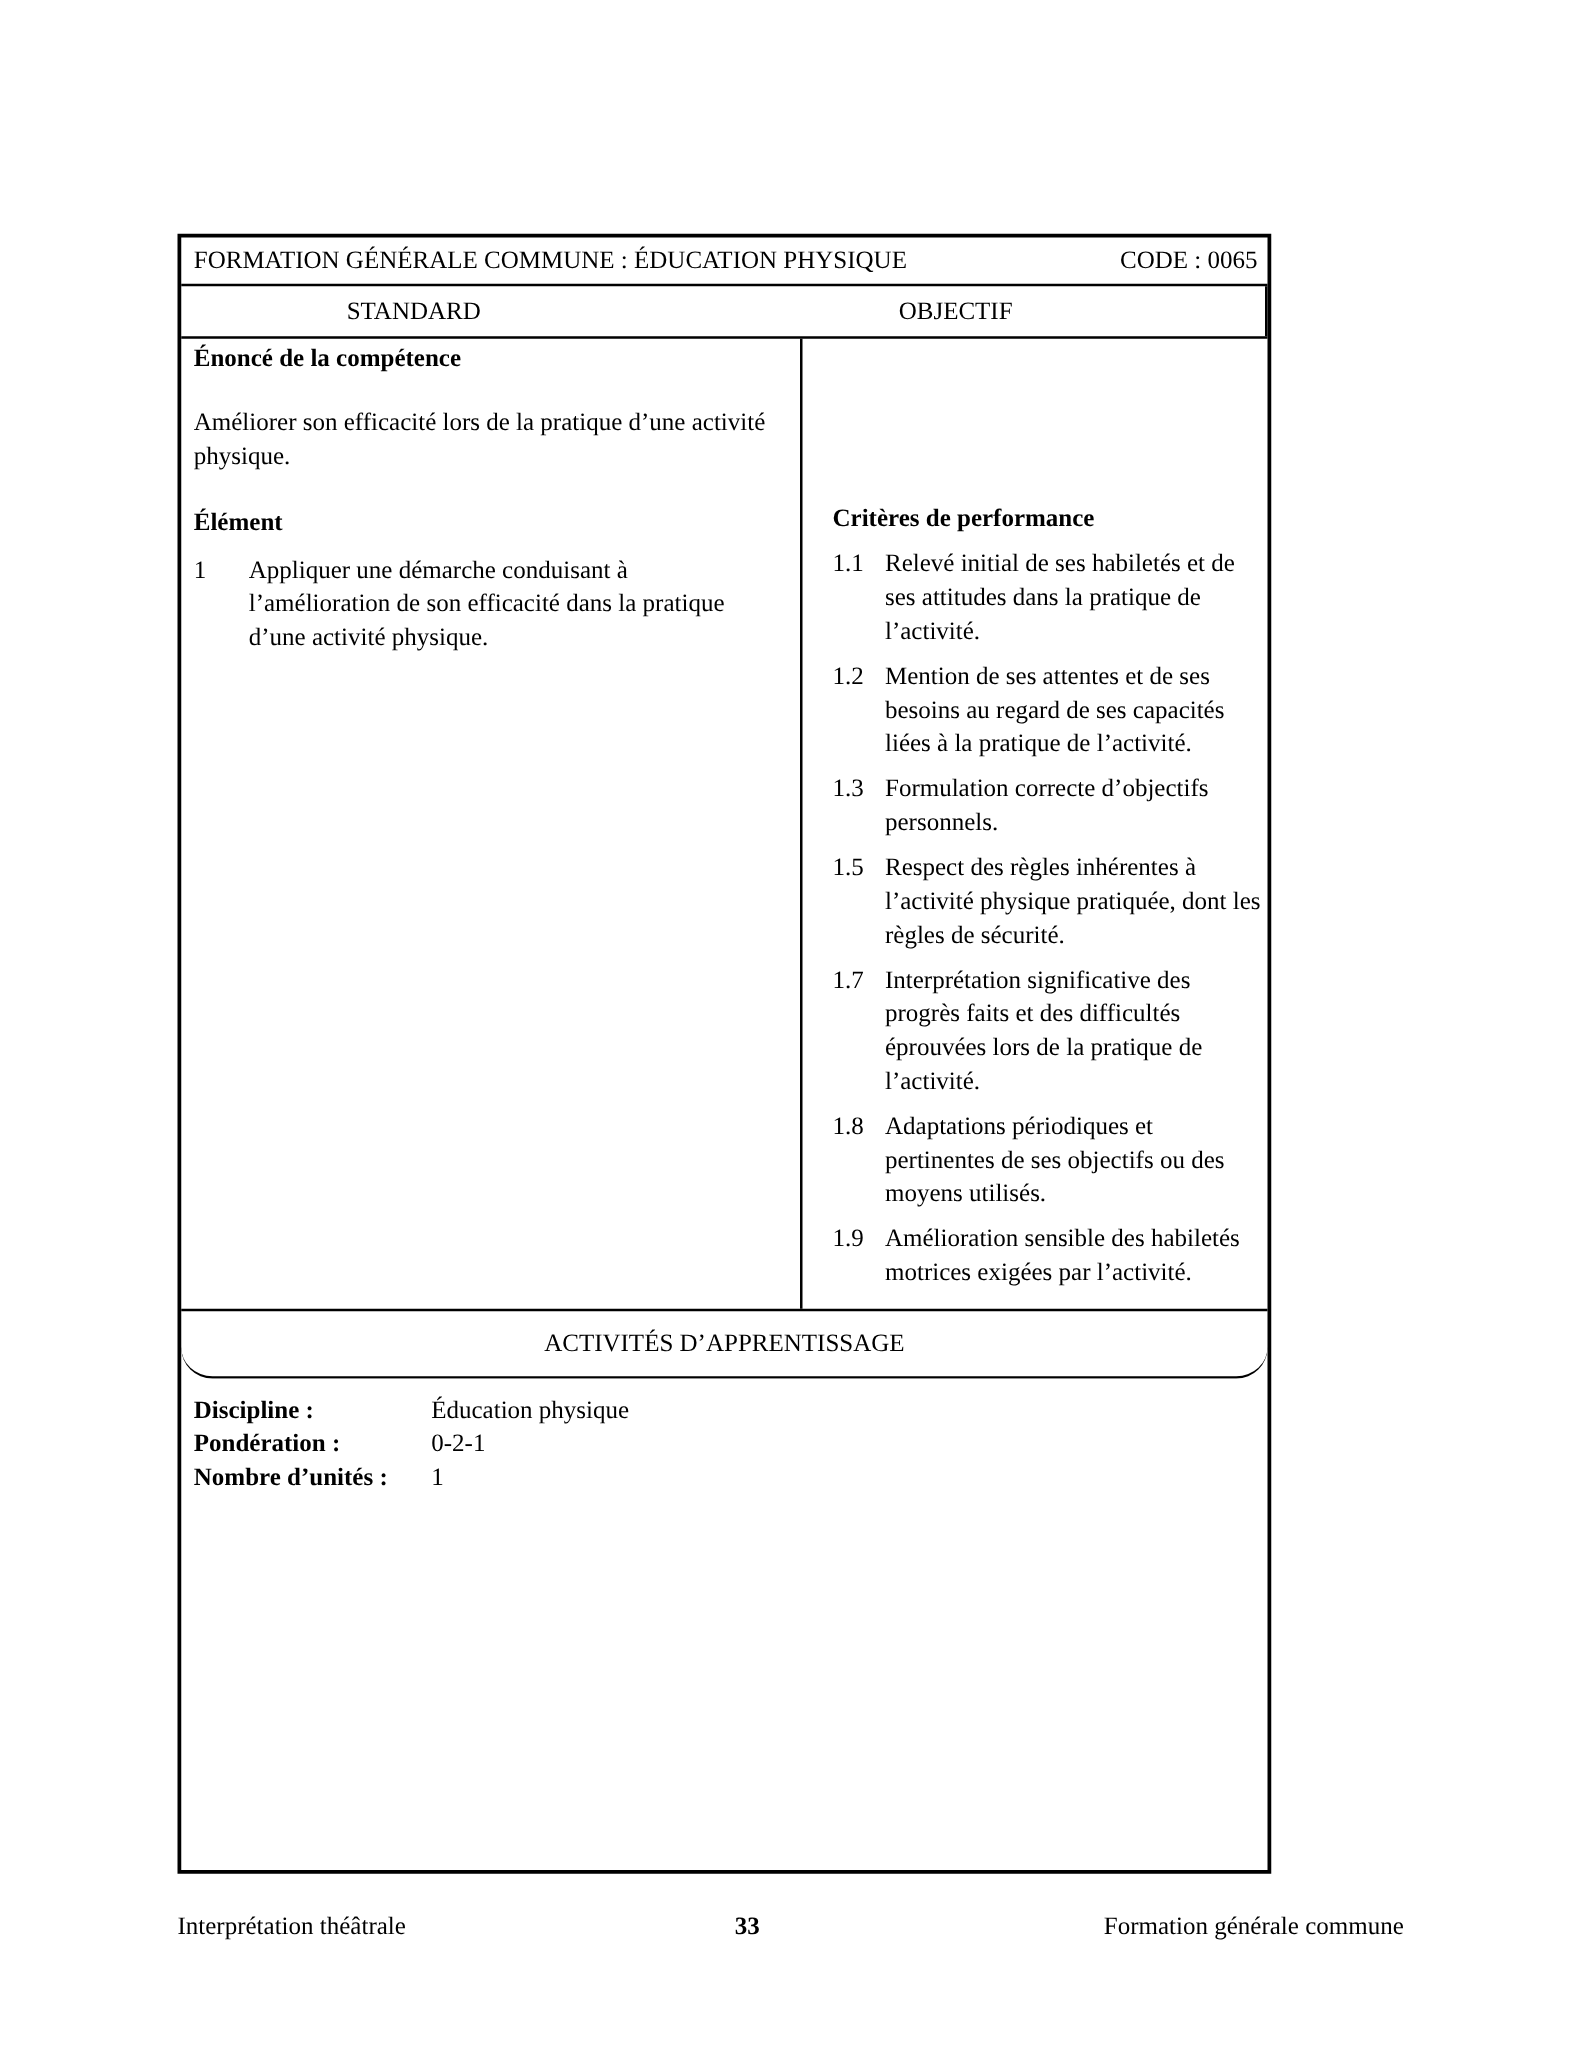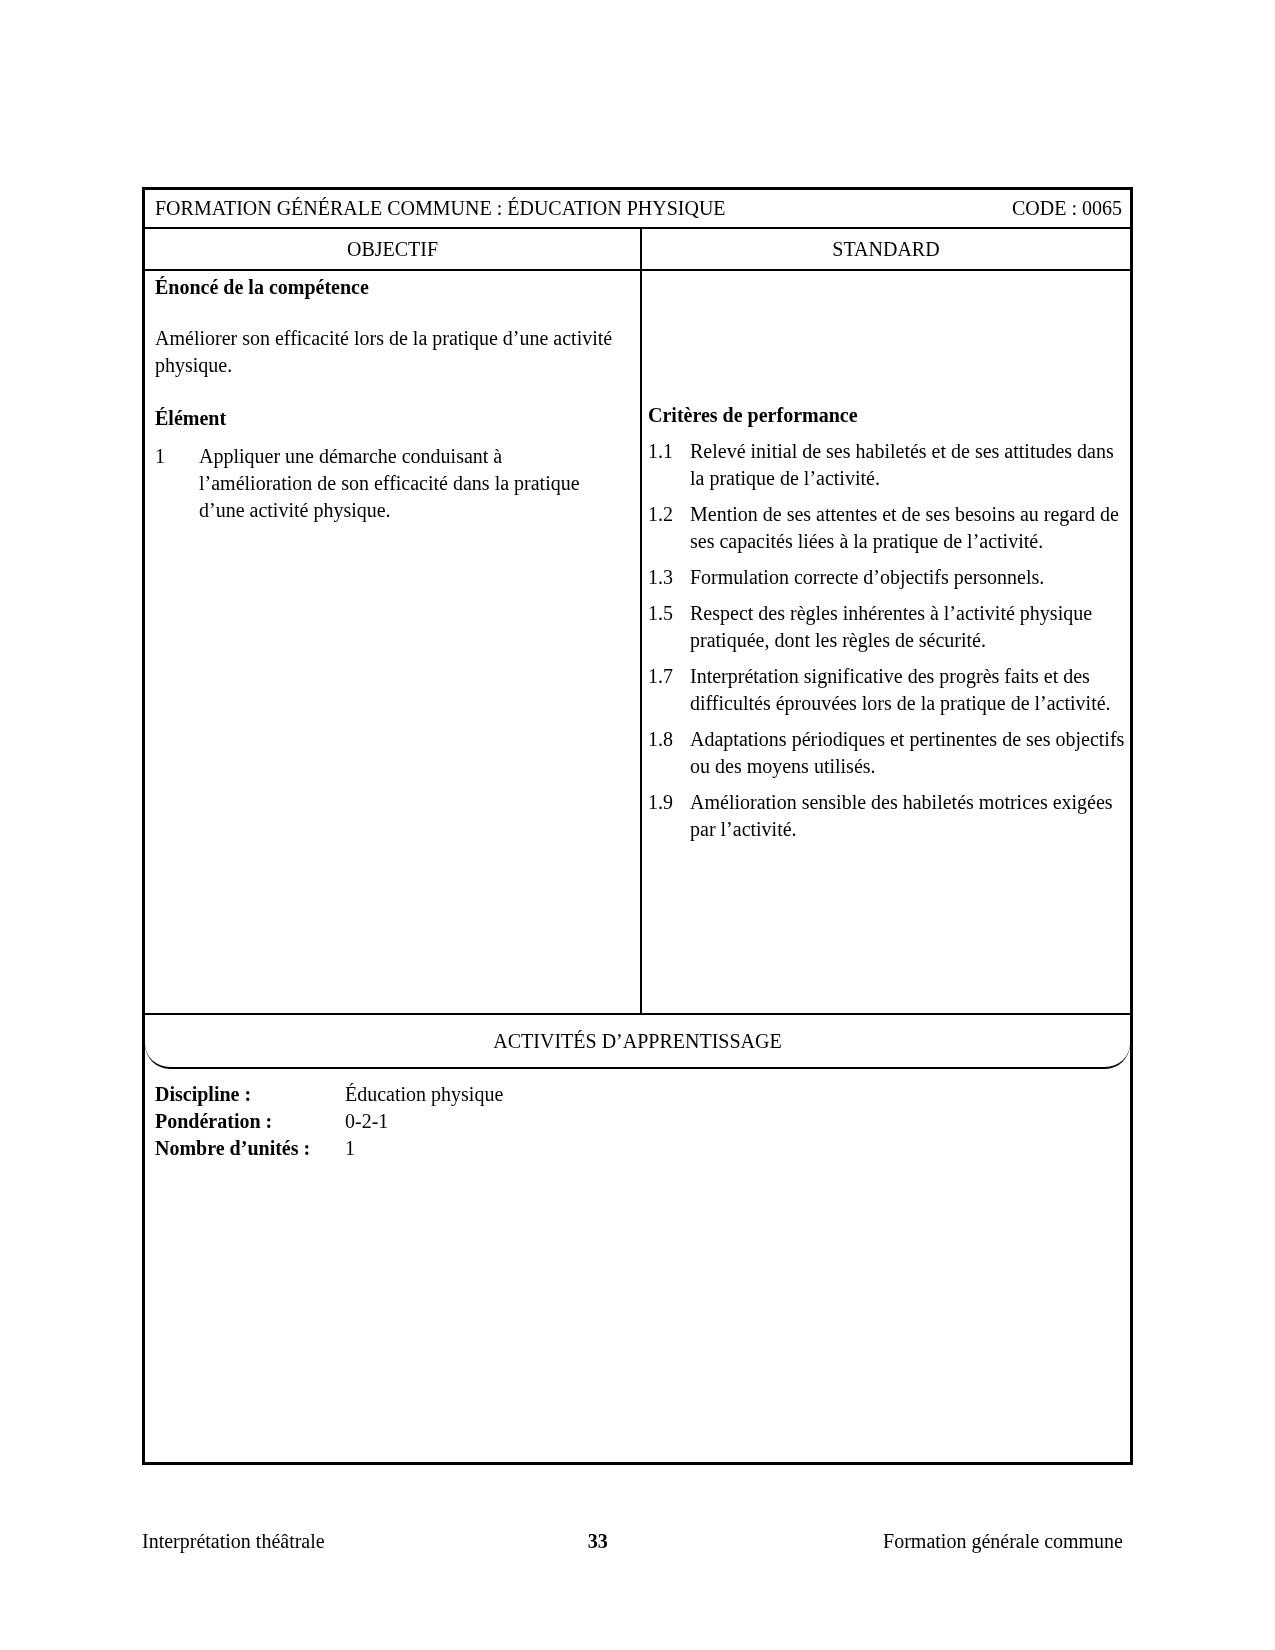--- a/index.html
+++ b/index.html
@@ -8,21 +8,21 @@
     width: 1275px; height: 1650px;
     position: relative;
     font-family: "Liberation Serif", "DejaVu Serif", serif;
     color: #000;
     font-size: 20px;
     line-height: 27px;
   }
   .doc-table {
     position: absolute;
     left: 142px; top: 187px;
-    width: 991px;
+    width: 875px;
     border: 3px solid #000;
     background: #fff;
   }
   .row-title {
     height: 39px;
     border-bottom: 2px solid #000;
     display: flex;
     align-items: center;
     justify-content: space-between;
     padding: 0 8px 0 10px;
@@ -43,21 +43,21 @@
     min-height: 744px;
     border-bottom: 2px solid #000;
   }
   .cell-left {
     width: 497px;
     border-right: 2px solid #000;
     padding: 3px 24px 6px 10px;
   }
   .cell-right {
     flex: 1;
-    padding: 3px 4px 6px 6px;
+    padding: 3px 4px 6px 24px;
   }
   .bold { font-weight: bold; }
   .enonce-heading { margin-bottom: 24px; }
   .enonce-text { margin-bottom: 26px; }
   .element-heading { margin-bottom: 11px; }
   .criteres-spacer { height: 128px; }
   .criteres-heading { margin-bottom: 9px; }
   .item { display: flex; margin-bottom: 9px; }
   .item .num { flex: 0 0 44px; }
   .cell-right .item .num { flex: 0 0 42px; }
@@ -87,22 +87,22 @@
 <body>
 
 <div class="doc-table">
 
   <div class="row-title">
     <span>FORMATION GÉNÉRALE COMMUNE : ÉDUCATION PHYSIQUE</span>
     <span>CODE : 0065</span>
   </div>
 
   <div class="row-cols">
+    <div class="col-h right">STANDARD</div>
     <div class="col-h left">OBJECTIF</div>
-    <div class="col-h right">STANDARD</div>
   </div>
 
   <div class="row-body">
 
     <div class="cell-left">
       <div class="bold enonce-heading">Énoncé de la compétence</div>
       <p class="enonce-text">Améliorer son efficacité lors de la pratique d’une activité physique.</p>
       <div class="bold element-heading">Élément</div>
       <div class="item">
         <span class="num">1</span>

